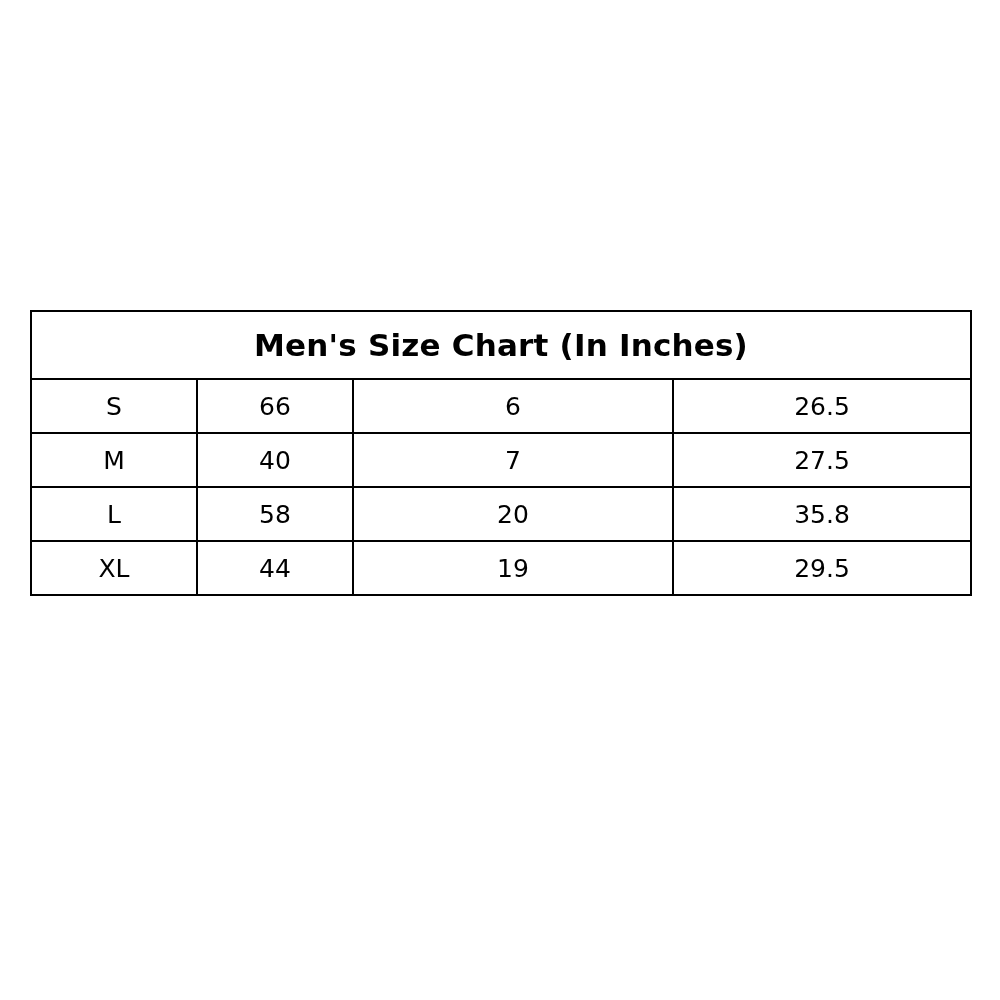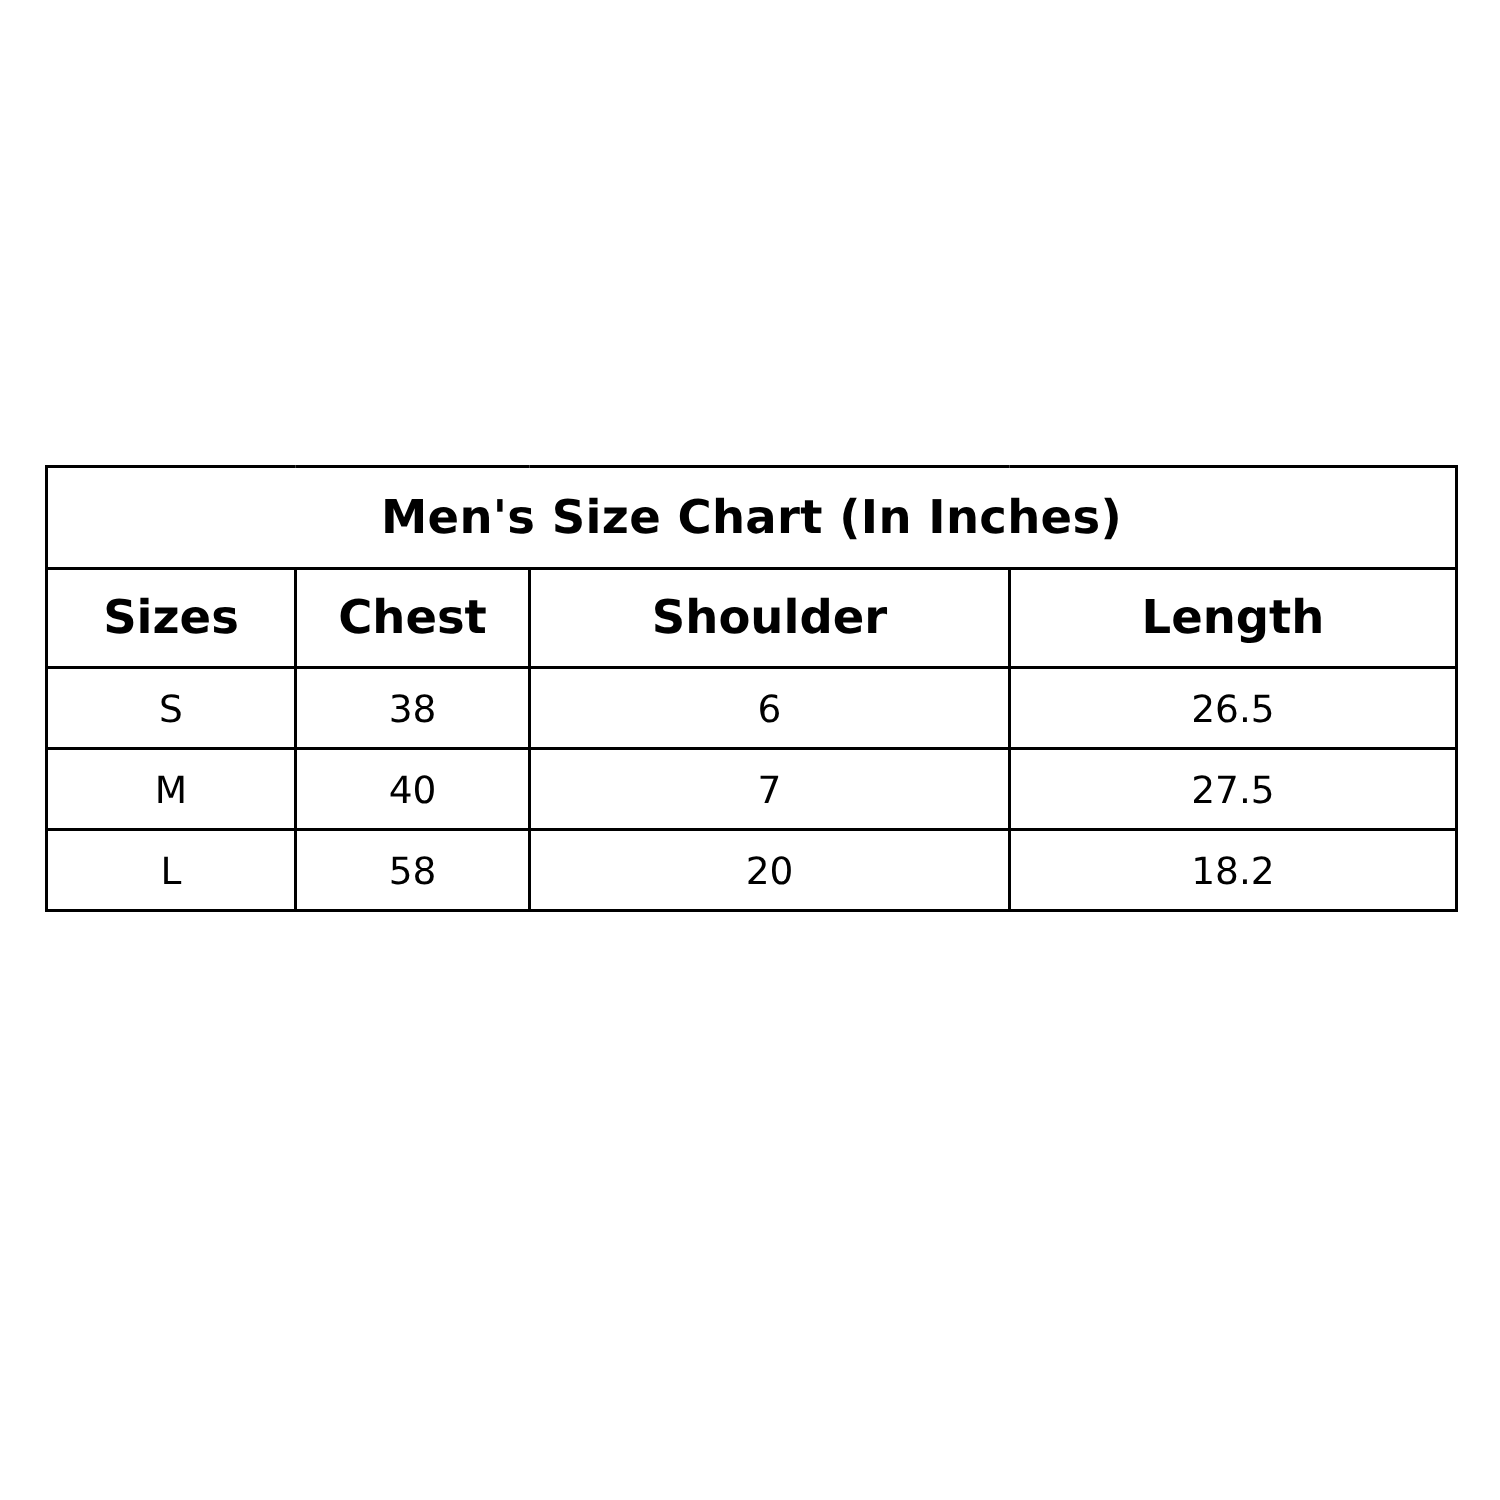--- a/index.html
+++ b/index.html
@@ -68,39 +68,39 @@
         <col class="c-sizes">
         <col class="c-chest">
         <col class="c-shoulder">
         <col class="c-length">
       </colgroup>
       <tbody>
         <tr>
           <td class="title-cell" colspan="4">Men's  Size Chart (In Inches)</td>
         </tr>
         <tr>
-          <td class="header-cell">Sizes</td>
-          <td class="header-cell">Chest</td>
-          <td class="header-cell">Shoulder</td>
-          <td class="header-cell">Length</td>
-        </tr>
-        <tr>
           <td class="body-cell">S</td>
-          <td class="body-cell">38</td>
+          <td class="body-cell">66</td>
           <td class="body-cell">6</td>
           <td class="body-cell">26.5</td>
         </tr>
         <tr>
           <td class="body-cell">M</td>
           <td class="body-cell">40</td>
           <td class="body-cell">7</td>
           <td class="body-cell">27.5</td>
         </tr>
         <tr>
           <td class="body-cell">L</td>
           <td class="body-cell">58</td>
           <td class="body-cell">20</td>
-          <td class="body-cell">18.2</td>
+          <td class="body-cell">35.8</td>
+        </tr>
+        <tr>
+          <td class="body-cell">XL</td>
+          <td class="body-cell">44</td>
+          <td class="body-cell">19</td>
+          <td class="body-cell">29.5</td>
         </tr>
       </tbody>
     </table>
   </div>
 </div>
 
 </body></html>

